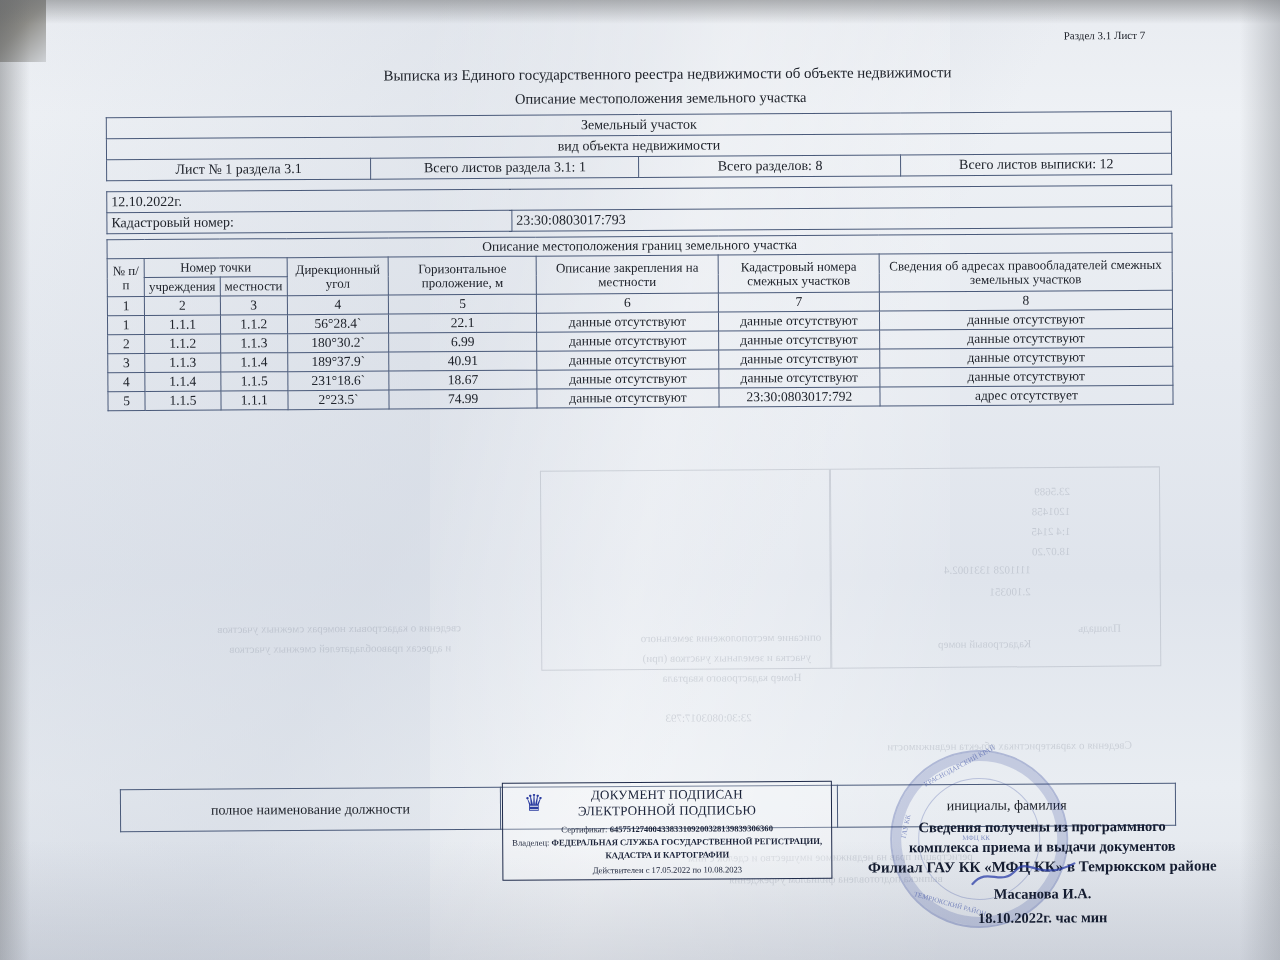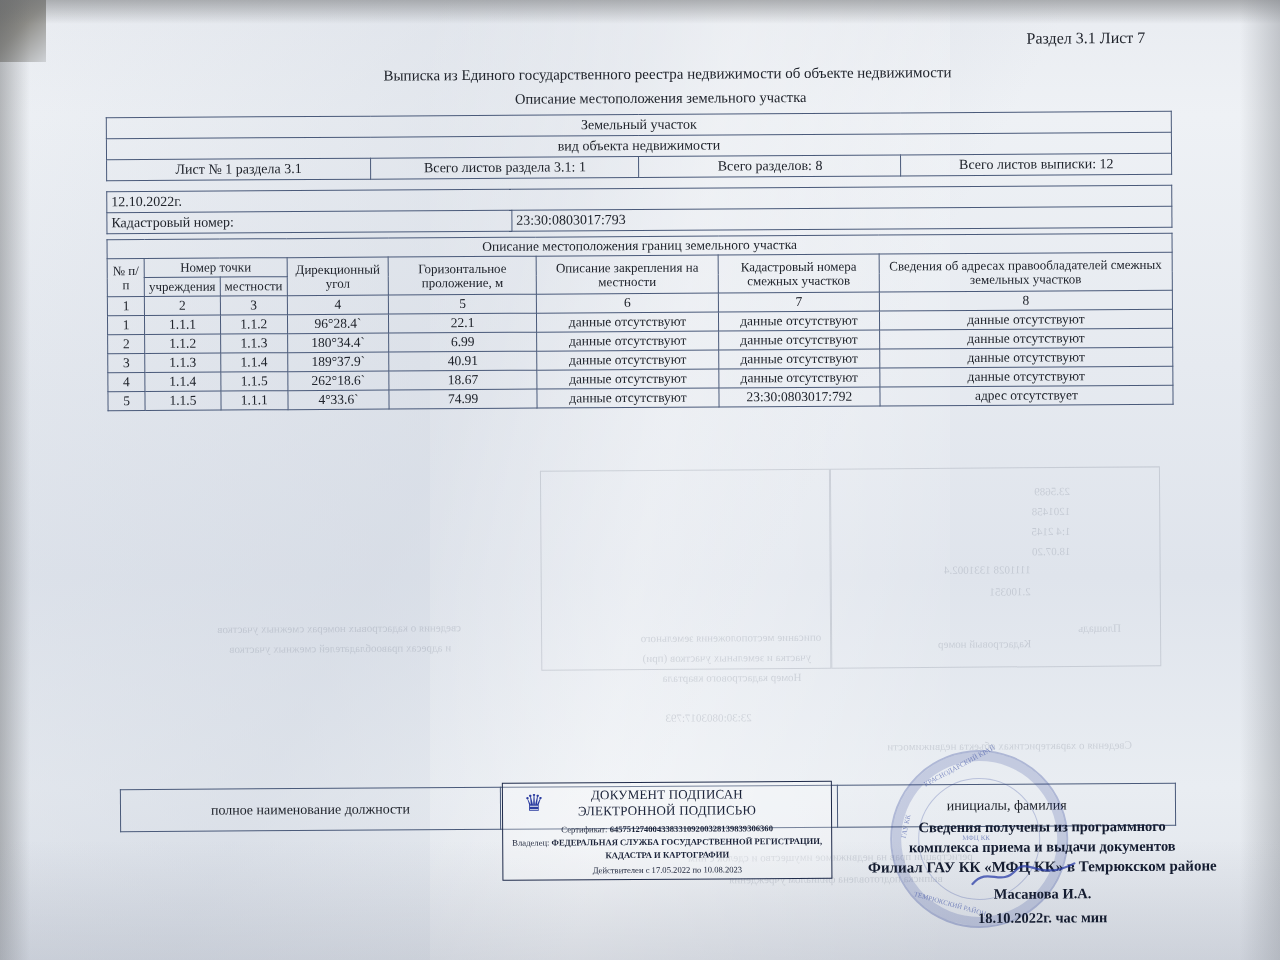--- a/index.html
+++ b/index.html
@@ -63,21 +63,21 @@
     position: absolute;
     left: 0; top: 0;
     width: 1280px; height: 960px;
     transform: rotate(-0.35deg);
     transform-origin: 640px 480px;
     color: #20242c;
   }
   .section-label {
     position: absolute;
     right: 132px; top: 32px;
-    font-size: 16px;
+    font-size: 11px;
   }
   .title1 {
     position: absolute; left: 0; right: 0; top: 66px;
     text-align: center; font-size: 15px;
     padding-left: 60px;
   }
   .title2 {
     position: absolute; left: 0; right: 0; top: 90px;
     text-align: center; font-size: 14.5px;
     padding-left: 46px;
@@ -285,61 +285,61 @@
       <td class="c">5</td>
       <td class="c">6</td>
       <td class="c">7</td>
       <td class="c">8</td>
     </tr>
 
     <tr>
       <td class="c">1</td>
       <td class="c">1.1.1</td>
       <td class="c">1.1.2</td>
-      <td class="c">96°28.4`</td>
+      <td class="c">56°28.4`</td>
       <td class="c">22.1</td>
       <td class="c">данные отсутствуют</td>
       <td class="c">данные отсутствуют</td>
       <td class="c">данные отсутствуют</td>
     </tr>
     <tr>
       <td class="c">2</td>
       <td class="c">1.1.2</td>
       <td class="c">1.1.3</td>
-      <td class="c">180°34.4`</td>
+      <td class="c">180°30.2`</td>
       <td class="c">6.99</td>
       <td class="c">данные отсутствуют</td>
       <td class="c">данные отсутствуют</td>
       <td class="c">данные отсутствуют</td>
     </tr>
     <tr>
       <td class="c">3</td>
       <td class="c">1.1.3</td>
       <td class="c">1.1.4</td>
       <td class="c">189°37.9`</td>
       <td class="c">40.91</td>
       <td class="c">данные отсутствуют</td>
       <td class="c">данные отсутствуют</td>
       <td class="c">данные отсутствуют</td>
     </tr>
     <tr>
       <td class="c">4</td>
       <td class="c">1.1.4</td>
       <td class="c">1.1.5</td>
-      <td class="c">262°18.6`</td>
+      <td class="c">231°18.6`</td>
       <td class="c">18.67</td>
       <td class="c">данные отсутствуют</td>
       <td class="c">данные отсутствуют</td>
       <td class="c">данные отсутствуют</td>
     </tr>
     <tr>
       <td class="c">5</td>
       <td class="c">1.1.5</td>
       <td class="c">1.1.1</td>
-      <td class="c">4°33.6`</td>
+      <td class="c">2°23.5`</td>
       <td class="c">74.99</td>
       <td class="c">данные отсутствуют</td>
       <td class="c">23:30:0803017:792</td>
       <td class="c">адрес отсутствует</td>
     </tr>
   </tbody>
     </table>
 
   <table class="doc" id="t-sign">
     <tbody>

